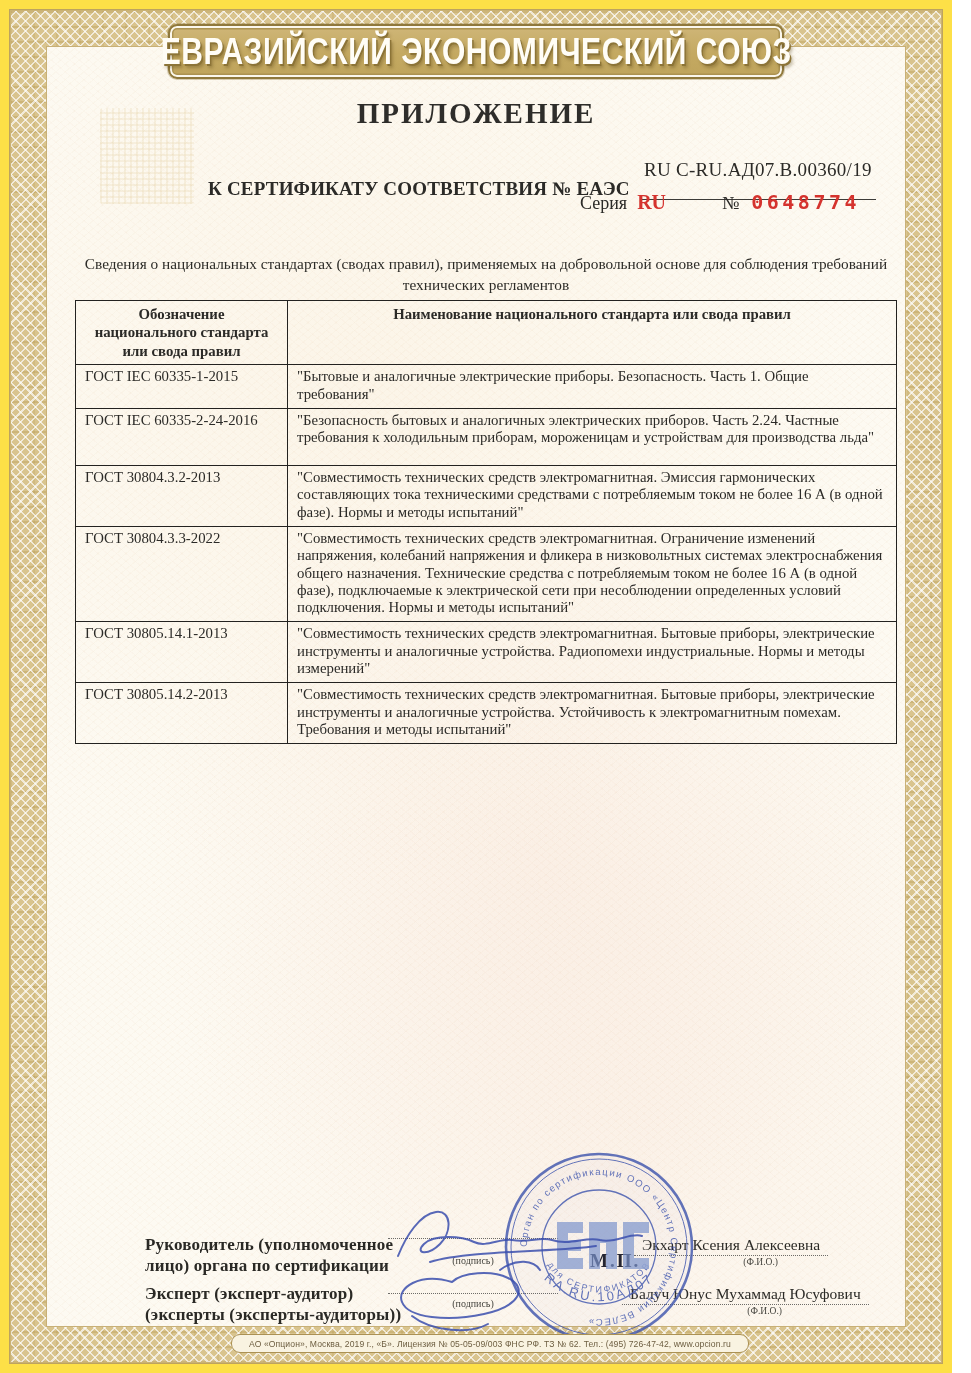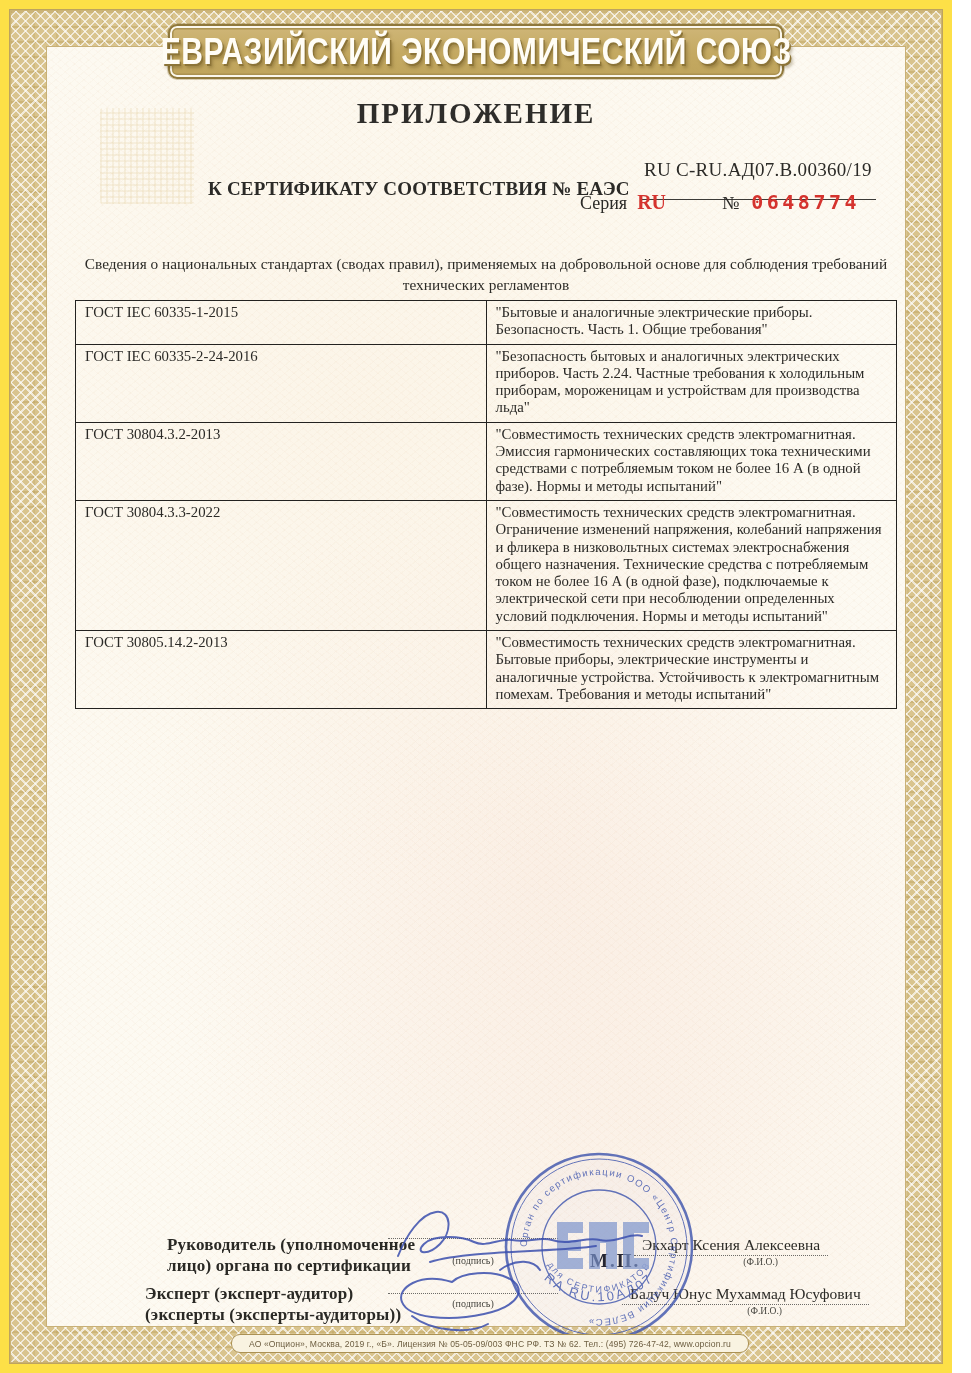--- a/index.html
+++ b/index.html
@@ -92,21 +92,21 @@
   .standards th {
     font-size:14.8px; font-weight:bold; text-align:center; vertical-align:top;
     padding:4px 10px; line-height:1.25;
   }
   .standards td {
     font-size:14.8px; vertical-align:top; padding:3px 9px 5px; line-height:1.17;
   }
   .col-code { width:212px; }
   
   .sig-label { position:absolute; left:145px; font-weight:bold; font-size:17px; line-height:1.22; letter-spacing:.2px; color:#2a2925; }
-  .sig-label.head { top:1235px; width:285px;margin-left:22px; }
+  .sig-label.head { top:1235px; width:285px; }
   .sig-label.expert { top:1284px; width:272px; }
   .sig-line { position:absolute; border-bottom:1.5px dotted #6d6c68; width:170px; left:388px; }
   .sig-line.l1 { top:1238px; }
   .sig-line.l2 { top:1293px; }
   .sig-caption { position:absolute; width:110px; text-align:center; font-size:10px; color:#46453f; left:418px; }
   .sig-caption.c1 { top:1255px; }
   .sig-caption.c2 { top:1298px; }
   .fio-name { position:absolute; font-size:15.5px; color:#2c2b27; border-bottom:1px dotted #6d6c68; padding:0 8px 1px; white-space:nowrap; }
   .fio-name.n1 { left:634px; top:1236px; }
   .fio-name.n2 { left:622px; top:1285px; }
@@ -151,35 +151,43 @@
     <span class="series-label">Серия</span>
     <span class="series-value">RU</span>
     <span class="num-sign">№</span>
     <span class="form-number">0648774</span>
   </div>
 
   <div class="intro">Сведения о национальных стандартах (сводах правил), применяемых на добровольной основе для соблюдения требований технических регламентов</div>
 
   <table class="standards">
     <tbody>
+        <tr>
+      <th class="col-code">Обозначение национального стандарта или свода правил</th>
+      <th>Наименование национального стандарта или свода правил</th>
+    </tr>
     <tr style="height:42px">
       <td>ГОСТ IEC 60335-1-2015</td>
       <td>"Бытовые и аналогичные электрические приборы. Безопасность. Часть 1. Общие требования"</td>
     </tr>
     <tr style="height:57px">
       <td>ГОСТ IEC 60335-2-24-2016</td>
       <td>"Безопасность бытовых и аналогичных электрических приборов. Часть 2.24. Частные требования к холодильным приборам, мороженицам и устройствам для производства льда"</td>
     </tr>
     <tr style="height:57px">
       <td>ГОСТ 30804.3.2-2013</td>
       <td>"Совместимость технических средств электромагнитная. Эмиссия гармонических составляющих тока техническими средствами с потребляемым током не более 16 А (в одной фазе). Нормы и методы испытаний"</td>
     </tr>
     <tr style="height:93px">
       <td>ГОСТ 30804.3.3-2022</td>
       <td>"Совместимость технических средств электромагнитная. Ограничение изменений напряжения, колебаний напряжения и фликера в низковольтных системах электроснабжения общего назначения. Технические средства с потребляемым током не более 16 А (в одной фазе), подключаемые к электрической сети при несоблюдении определенных условий подключения. Нормы и методы испытаний"</td>
+    </tr>
+    <tr style="height:58px">
+      <td>ГОСТ 30805.14.1-2013</td>
+      <td>"Совместимость технических средств электромагнитная. Бытовые приборы, электрические инструменты и аналогичные устройства. Радиопомехи индустриальные. Нормы и методы измерений"</td>
     </tr>
     <tr style="height:58px">
       <td>ГОСТ 30805.14.2-2013</td>
       <td>"Совместимость технических средств электромагнитная. Бытовые приборы, электрические инструменты и аналогичные устройства. Устойчивость к электромагнитным помехам. Требования и методы испытаний"</td>
     </tr>
   </tbody>
     </table>
 
   <div class="sig-label head">Руководитель (уполномоченное лицо) органа по сертификации</div>
   <div class="sig-line l1"></div>

